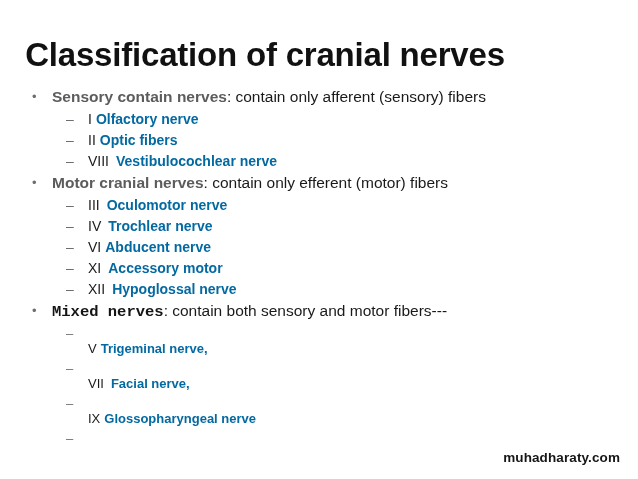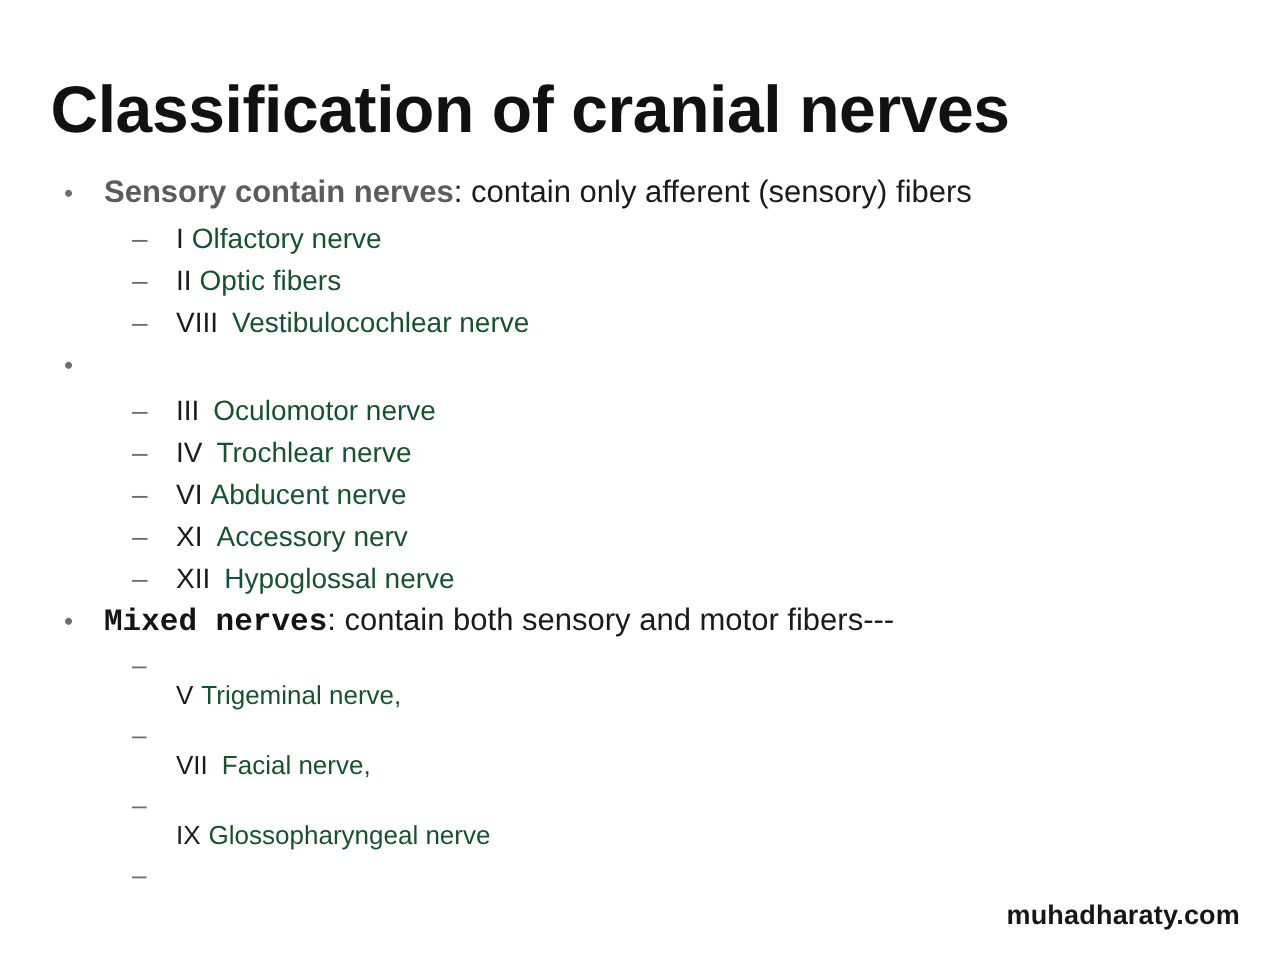--- a/index.html
+++ b/index.html
@@ -91,22 +91,22 @@
     font-size: 14px;
     line-height: 21px;
     color: #1a1a1a;
     white-space: nowrap;
   }
   .l2-text .num {
     font-weight: normal;
     color: #1a1a1a;
   }
   .l2-text .nerve {
-    font-weight: normal;
-    color: #14532d;
+    font-weight: bold;
+    color: #0369a1;
   }
   .gap {
     display: inline-block;
     width: 4px;
   }
   .gap-wide {
     display: inline-block;
     width: 7px;
   }
 
@@ -155,36 +155,37 @@
           <span class="l2-text"><span class="num">II</span><span class="gap"></span><span class="nerve">Optic fibers</span></span>
         </div>
         <div class="l2-row">
           <span class="l2-marker">–</span>
           <span class="l2-text"><span class="num">VIII</span><span class="gap-wide"></span><span class="nerve">Vestibulocochlear nerve</span></span>
         </div>
       </div>
       <div class="group group-motor">
         <div class="l1-row">
           <span class="l1-marker">•</span>
+          <span class="l1-text"><span class="l1-lead" style="color: rgb(92, 92, 94);">Motor cranial nerves</span><span class="l1-rest">: contain only efferent (motor) fibers</span></span>
         </div>
         <div class="l2-row">
           <span class="l2-marker">–</span>
           <span class="l2-text"><span class="num">III</span><span class="gap-wide"></span><span class="nerve">Oculomotor nerve</span></span>
         </div>
         <div class="l2-row">
           <span class="l2-marker">–</span>
           <span class="l2-text"><span class="num">IV</span><span class="gap-wide"></span><span class="nerve">Trochlear nerve</span></span>
         </div>
         <div class="l2-row">
           <span class="l2-marker">–</span>
           <span class="l2-text"><span class="num">VI</span><span class="gap"></span><span class="nerve">Abducent nerve</span></span>
         </div>
         <div class="l2-row">
           <span class="l2-marker">–</span>
-          <span class="l2-text"><span class="num">XI</span><span class="gap-wide"></span><span class="nerve">Accessory nerv</span></span>
+          <span class="l2-text"><span class="num">XI</span><span class="gap-wide"></span><span class="nerve">Accessory motor</span></span>
         </div>
         <div class="l2-row">
           <span class="l2-marker">–</span>
           <span class="l2-text"><span class="num">XII</span><span class="gap-wide"></span><span class="nerve">Hypoglossal nerve</span></span>
         </div>
       </div>
       <div class="group group-mixed">
         <div class="l1-row">
           <span class="l1-marker">•</span>
           <span class="l1-text"><span class="l1-lead dark" style="color: rgb(20, 20, 20);">Mixed nerves</span><span class="l1-rest">: contain both sensory and motor fibers---</span></span>

